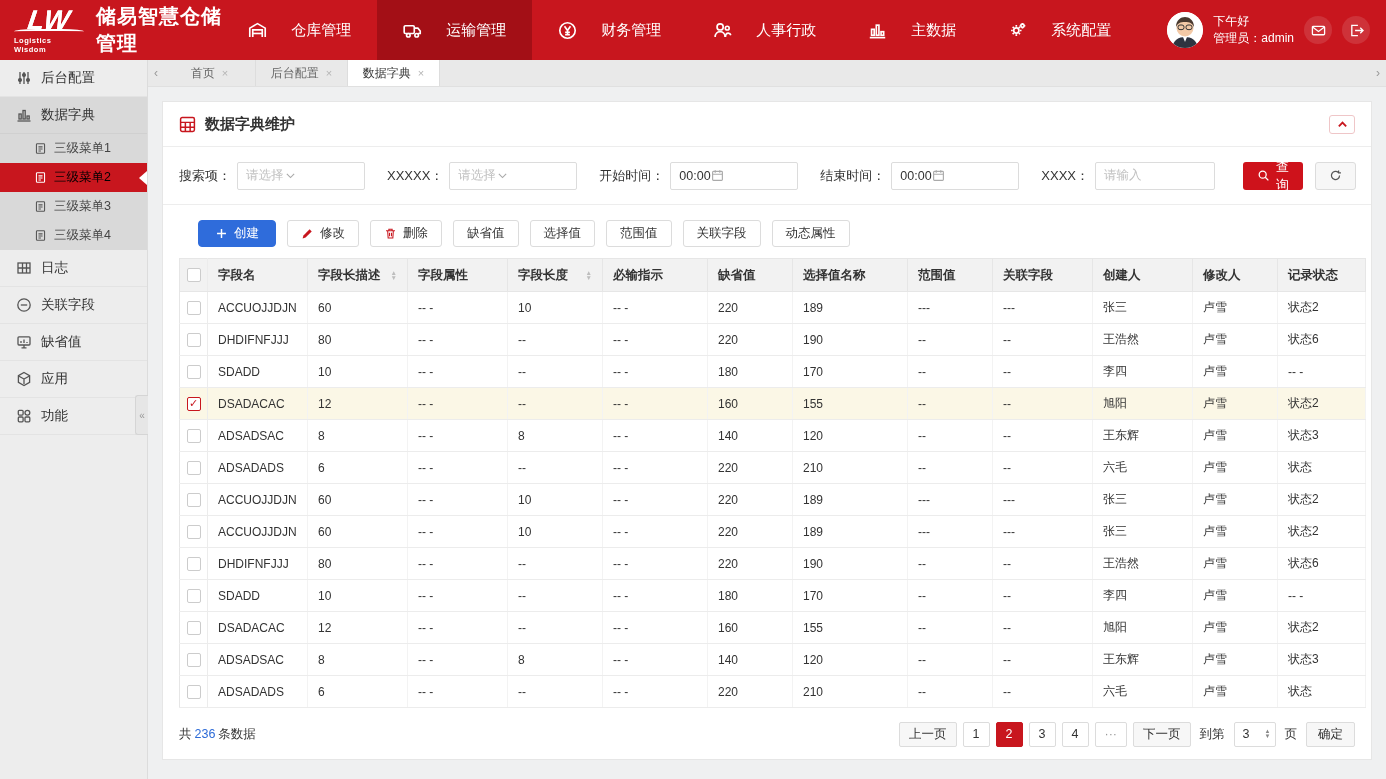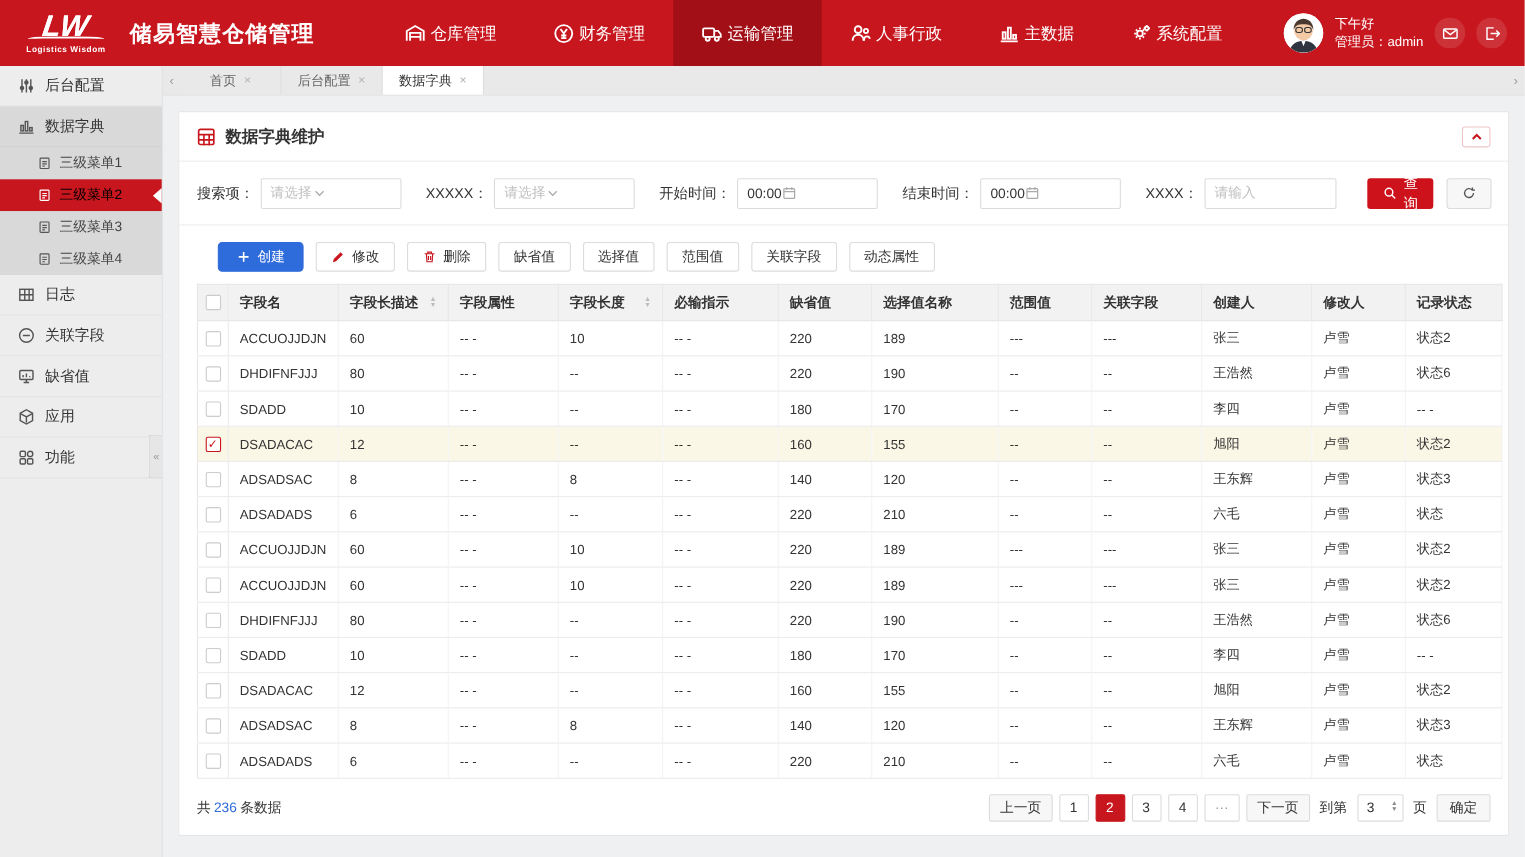--- a/index.html
+++ b/index.html
@@ -9,21 +9,21 @@
   
   .topbar { position:absolute; top:0; left:0; width:1386px; height:60px;
     background:#C8161E; display:flex; align-items:center; color:#fff; }
   .logo { display:flex; flex-direction:column; align-items:center; margin-left:14px; width:92px; }
   .logo-lw { font-style:italic; font-weight:bold; font-size:27px; letter-spacing:1px; line-height:26px;
     text-shadow:0 0 0 #fff; transform:skewX(-8deg); }
   .logo-swoosh { width:70px; height:5px; border-top:2px solid #fff; border-radius:100%/8px; margin-top:-4px;}
   .logo-sub { font-size:7.5px; letter-spacing:.5px; margin-top:2px; font-weight:bold;}
   .app-title { font-size:20px; font-weight:bold; margin-left:12px; letter-spacing:1px; }
   .topnav { display:flex; height:60px; margin-left:auto; }
-  .nav-item { display:flex; align-items:center; gap:4px; padding:15px 26px; height:60px;
+  .nav-item { display:flex; align-items:center; gap:24px; padding:15px 26px; height:60px;
     font-size:15px; cursor:pointer; white-space:nowrap; }
   .nav-item.active { background:#A30F16; }
   .nav-item svg { width:19px; height:19px; stroke:#fff; fill:none; stroke-width:1.4; }
   .user-cluster { display:flex; align-items:center; gap:10px; padding:0 16px 0 30px; }
   .avatar { width:36px; height:36px; border-radius:50%; background:#fff; overflow:hidden; flex:none;}
   .user-text { font-size:12px; line-height:1.45; white-space:nowrap; }
   .round-icon { width:28px; height:28px; border-radius:50%; border:1px solid rgba(255,255,255,.0);
     display:flex; align-items:center; justify-content:center; cursor:pointer; background:rgba(255,255,255,.12);}
   .round-icon svg { width:15px; height:15px; stroke:#fff; fill:none; stroke-width:1.4;}
 
@@ -136,39 +136,39 @@
       <div class="nav-item">
         <span style="display: inline-flex;">
           <svg viewBox="0 0 16 16">
             <path d="M1.5 13.5V6L8 2.2 14.5 6v7.5"></path>
             <path d="M4 13.5V7.5h8v6"></path>
             <path d="M4 10.5h8"></path>
           </svg>
         </span>
         <span>仓库管理</span>
       </div>
-      <div class="nav-item">
-        <span style="display: inline-flex;">
-          <svg viewBox="0 0 16 16">
-            <circle cx="8" cy="8" r="6.5"></circle>
-            <path d="M5.5 4.5L8 8l2.5-3.5M8 8v4M6 9.5h4M6 11.5h4"></path>
-          </svg>
-        </span>
-        <span>财务管理</span>
-      </div>
       <div class="nav-item active">
         <span style="display: inline-flex;">
           <svg viewBox="0 0 16 16">
             <rect x="1" y="4" width="8.5" height="6.5" rx="1"></rect>
             <path d="M9.5 6h3l2 2.5v2h-2"></path>
             <circle cx="4.5" cy="12" r="1.5"></circle>
             <circle cx="11.5" cy="12" r="1.5"></circle>
           </svg>
         </span>
         <span>运输管理</span>
+      </div>
+      <div class="nav-item">
+        <span style="display: inline-flex;">
+          <svg viewBox="0 0 16 16">
+            <circle cx="8" cy="8" r="6.5"></circle>
+            <path d="M5.5 4.5L8 8l2.5-3.5M8 8v4M6 9.5h4M6 11.5h4"></path>
+          </svg>
+        </span>
+        <span>财务管理</span>
       </div>
       <div class="nav-item">
         <span style="display: inline-flex;">
           <svg viewBox="0 0 16 16">
             <circle cx="6" cy="5" r="2.6"></circle>
             <path d="M1.8 13.5c0-3 2-4.6 4.2-4.6s4.2 1.6 4.2 4.6"></path>
             <circle cx="12" cy="6" r="1.6"></circle>
             <path d="M10.5 13.5c0-2.2 .8-3.3 2.4-3.3 1 0 1.8 .6 2.1 1.8"></path>
           </svg>
         </span>

